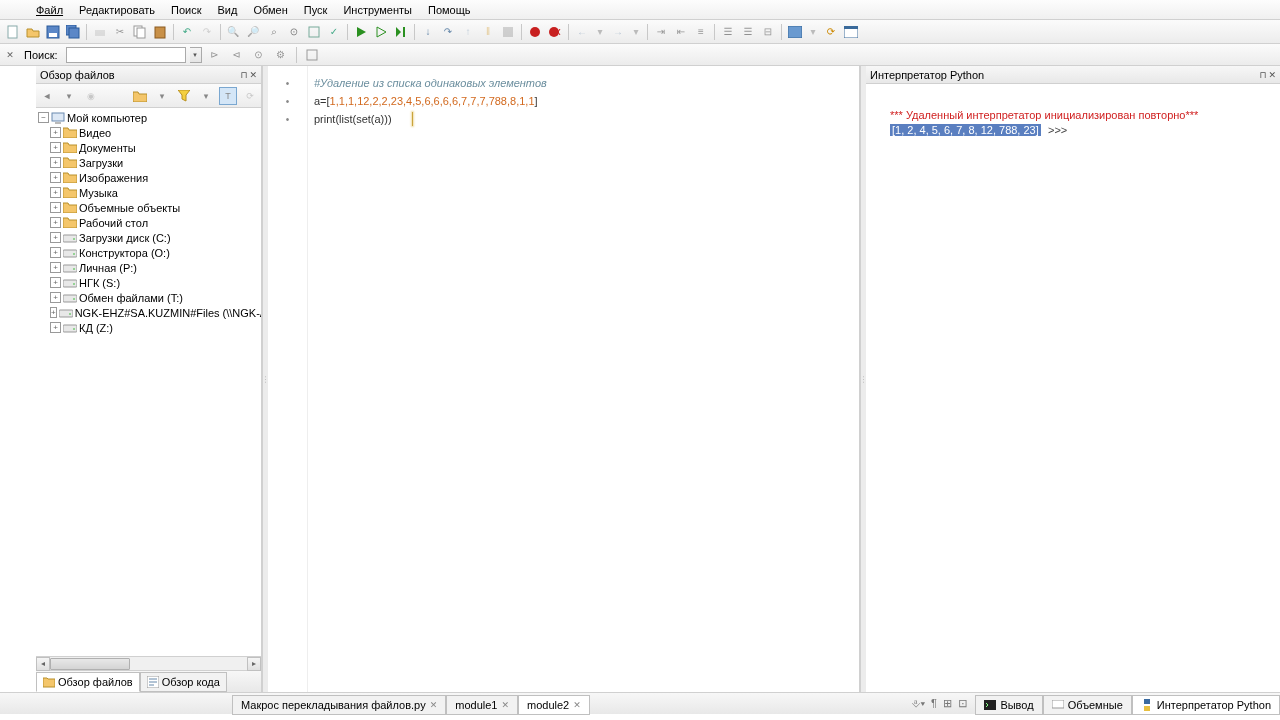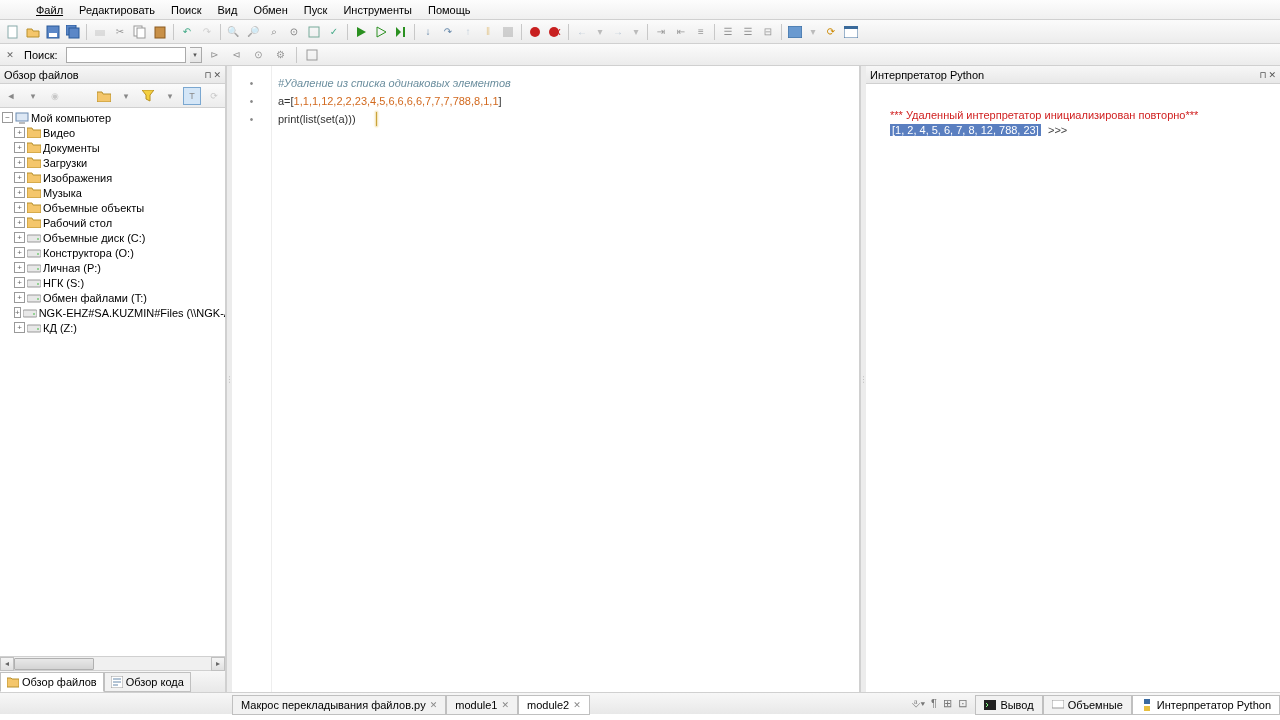--- a/index.html
+++ b/index.html
@@ -9,21 +9,21 @@
 .menubar span:first-child { text-decoration:underline;margin-left:24px; }
 .toolbar { height:24px; background:linear-gradient(#fbfbfb,#ececec); border-bottom:1px solid #d0d0d0; display:flex; align-items:center; padding:0 4px; gap:2px; }
 .tbtn { width:18px; height:18px; display:flex; align-items:center; justify-content:center; border:1px solid transparent; font-size:10px; }
 .tbtn.sep { width:14px; color:#bbb; }
 .tsep { width:1px; height:16px; background:#c8c8c8; margin:0 2px; }
 .searchbar { height:22px; background:linear-gradient(#fbfbfb,#ececec); border-bottom:1px solid #d0d0d0; display:flex; align-items:center; padding:0 4px; gap:4px; }
 .searchbar .close { width:12px; height:12px; font-size:9px; display:flex; align-items:center; justify-content:center; color:#666; }
 .searchbar label { padding:0 4px; }
 .searchbar input { width:120px; height:16px; border:1px solid #aaa; background:#fff; padding:0 2px; font-size:11px; }
 .searchbar .dd { width:12px; height:16px; border:1px solid #aaa; border-left:none; background:linear-gradient(#f5f5f5,#e5e5e5); display:flex; align-items:center; justify-content:center; font-size:7px; color:#555; }
-.mainrow { display:flex; height:626px; }
+.mainrow { display:flex; height:626px;margin-left:36px; }
 .sidebar { width:226px; border-right:1px solid #d0d0d0; display:flex; flex-direction:column; background:#fff; }
 .panel-hdr { height:18px; background:linear-gradient(#f7f7f7,#e8e8e8); border-bottom:1px solid #d0d0d0; display:flex; align-items:center; padding:0 4px; justify-content:space-between; font-size:11px; }
 .panel-hdr .ctrls { display:flex; gap:2px; }
 .panel-hdr .ctrls span { font-size:9px; color:#555; cursor:default; }
 .side-tools { height:24px; border-bottom:1px solid #d0d0d0; display:flex; align-items:center; padding:0 2px; gap:4px; background:linear-gradient(#fbfbfb,#ececec); }
 .side-tools .btn { width:18px; height:18px; display:flex; align-items:center; justify-content:center; font-size:9px; color:#888; }
 .side-tools .btn.on { background:#d4e6f7; border:1px solid #7aa7d0; }
 .tree { flex:1; overflow:auto; padding:2px 0; background:#fff; }
 .tree-item { display:flex; align-items:center; height:15px; padding-left:2px; gap:2px; white-space:nowrap; }
 .tree-item .exp { width:11px; height:11px; border:1px solid #999; font-size:8px; line-height:9px; text-align:center; color:#666; background:#fff; }
@@ -320,21 +320,21 @@
             <span>Рабочий стол</span>
           </div>
           <div class="tree-item lvl1">
             <span class="exp">+</span>
             <span class="ico">
               <svg width="14" height="10">
                 <rect x="0" y="2" width="14" height="7" rx="1" fill="#e8e8e8" stroke="#999"></rect>
                 <circle cx="11" cy="6" r="1" fill="#7c7"></circle>
               </svg>
             </span>
-            <span>Объемные диск (C:)</span>
+            <span>Загрузки диск (C:)</span>
           </div>
           <div class="tree-item lvl1">
             <span class="exp">+</span>
             <span class="ico">
               <svg width="14" height="10">
                 <rect x="0" y="2" width="14" height="7" rx="1" fill="#e8e8e8" stroke="#999"></rect>
                 <circle cx="11" cy="6" r="1" fill="#7c7"></circle>
               </svg>
             </span>
             <span>Конструктора (O:)</span>

